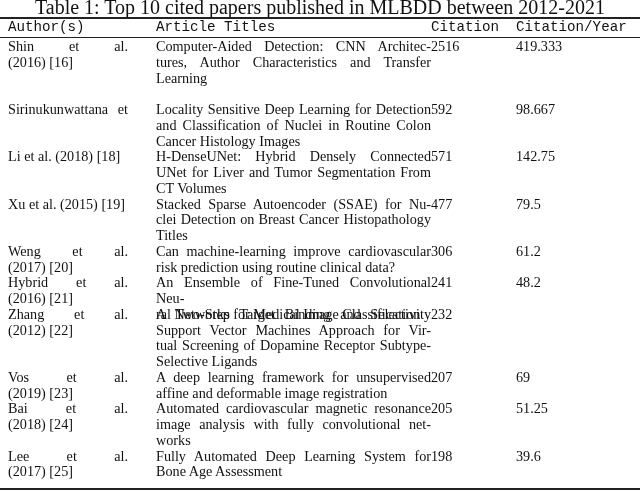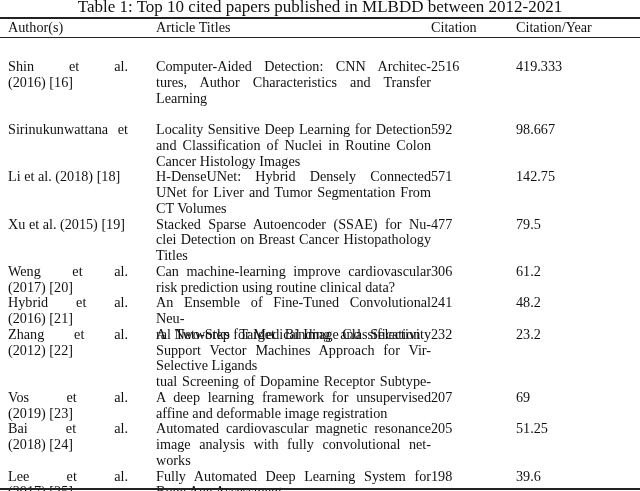--- a/index.html
+++ b/index.html
@@ -16,40 +16,41 @@
       color: #111111;
       font-size: 14.2px;
       line-height: 15.75px;
     }
     .caption {
       position: absolute;
       top: -1px;
       left: 0;
       width: 640px;
       text-align: center;
-      font-size: 17px;
+      font-size: 20px;
       line-height: 16px;
       white-space: nowrap;
     }
     .rule {
       position: absolute;
       left: 0;
       width: 640px;
       background: #222222;
     }
     .rule-top { top: 17px; height: 1.6px; }
     .rule-mid { top: 37px; height: 1px; }
     .rule-bottom { top: 488px; height: 1.6px; }
 
     .header {
       position: absolute;
       top: 19px;
       left: 0;
       width: 640px;
       height: 17px;
+      font-family: Liberation Mono, monospace;
     }
     .cell {
       position: absolute;
     }
     .col-author { left: 8px; width: 120px; }
     .col-title  { left: 156px; width: 275px; }
     .col-cit    { left: 431px; width: 70px; }
     .col-cpy    { left: 516px; width: 110px; }
 
     .header .cell {
@@ -61,21 +62,21 @@
     .rows {
       position: absolute;
       top: 39px;
       left: 0;
       width: 640px;
     }
     .row {
       position: relative;
       width: 640px;
     }
-    .row .cell { top: 0; margin-top: 20px; }
+    .row .cell { top: 0; }
     .author-text {
       text-align: justify;
       text-align-last: left;
       hyphens: manual;
     }
     .title-text {
       text-align: justify;
       text-align-last: left;
     }
     .num { white-space: nowrap; }
@@ -182,25 +183,24 @@
   </div>
 
   <div class="row" style="height: 63px;">
     <div class="cell col-author author-text">
         <span class="line just">Zhang et al.</span>
         <span class="line">(2012) [22]</span>
       </div>
     <div class="cell col-title title-text">
         <span class="line just">A Two-Step Target Binding and Selectivity</span>
         <span class="line just">Support Vector Machines Approach for Vir-</span>
+        <span class="line just">tual Screening of Dopamine Receptor Subtype-</span>
         <span class="line">Selective Ligands</span>
-        <span class="line just">tual Screening of Dopamine Receptor Subtype-</span>
       </div>
     <div class="cell col-cit num">232</div>
-    <div class="cell col-cpy num">23.2</div>
   </div>
 
   <div class="row" style="height: 31.5px;">
     <div class="cell col-author author-text">
         <span class="line just">Vos et al.</span>
         <span class="line">(2019) [23]</span>
       </div>
     <div class="cell col-title title-text">
         <span class="line just">A deep learning framework for unsupervised</span>
         <span class="line">affine and deformable image registration</span>

